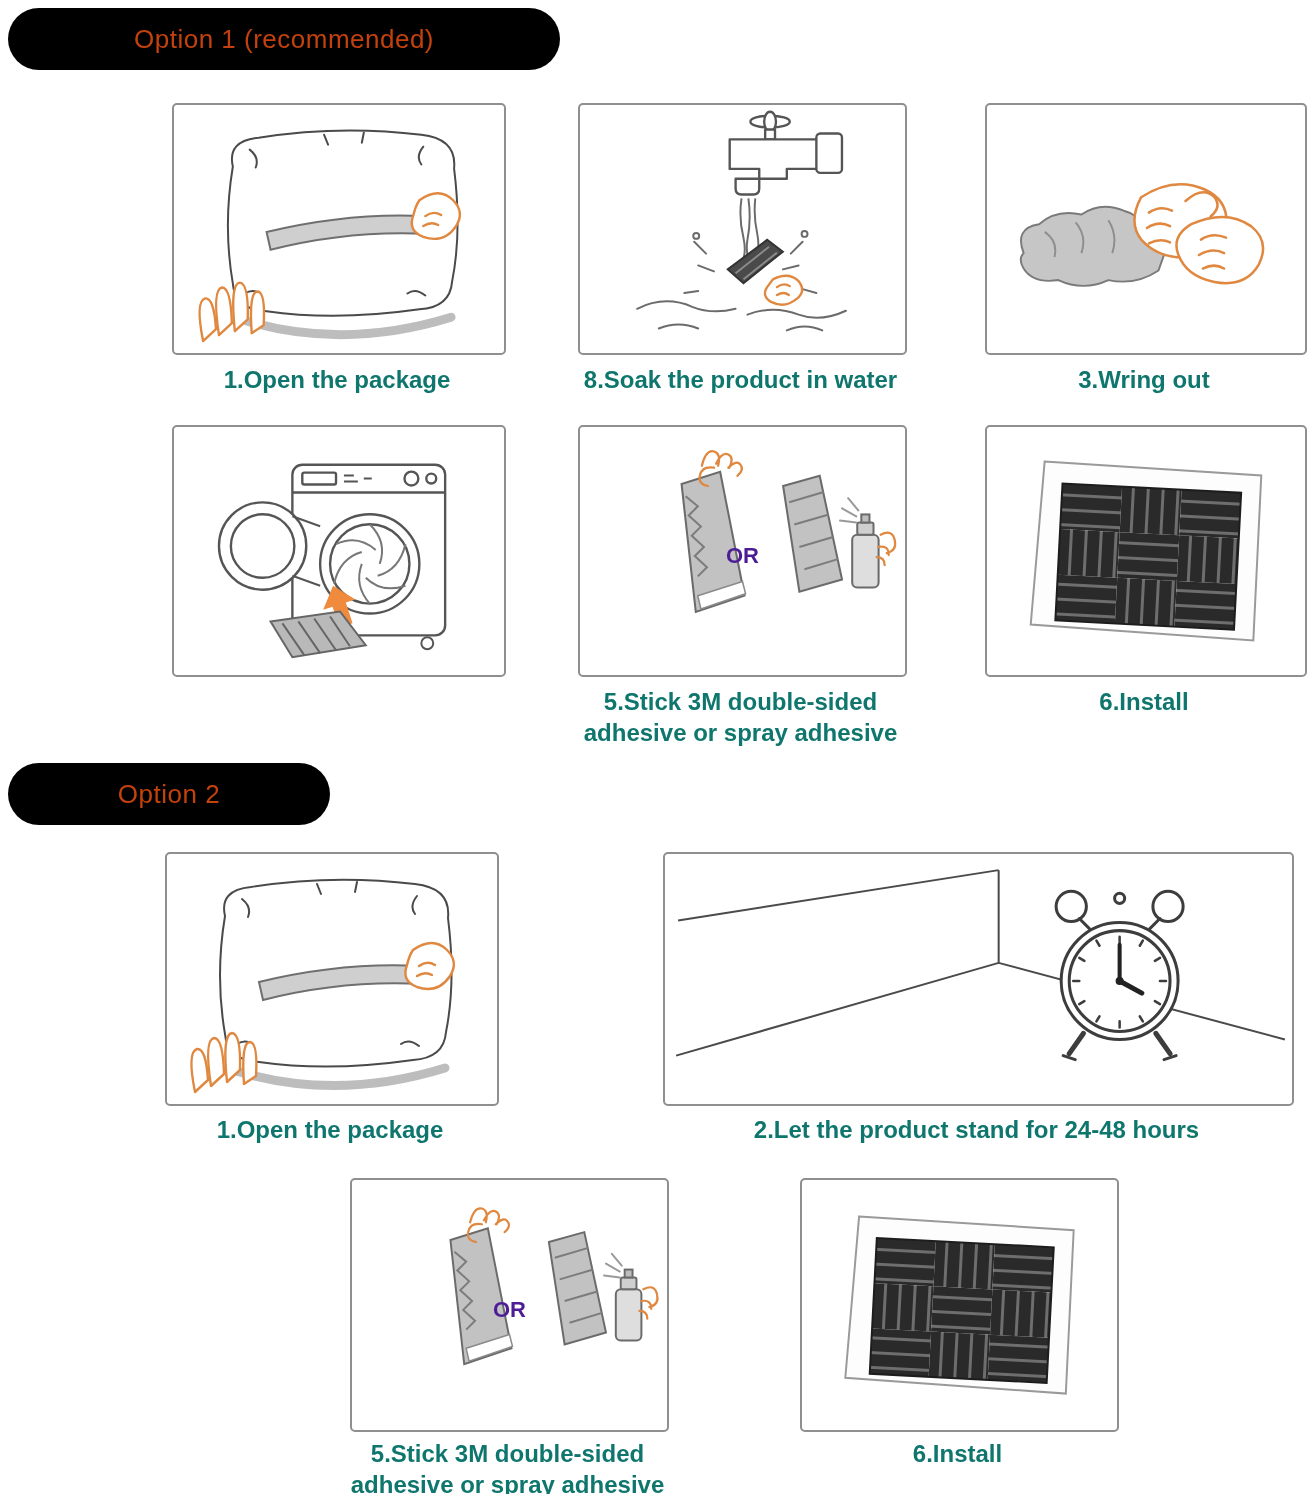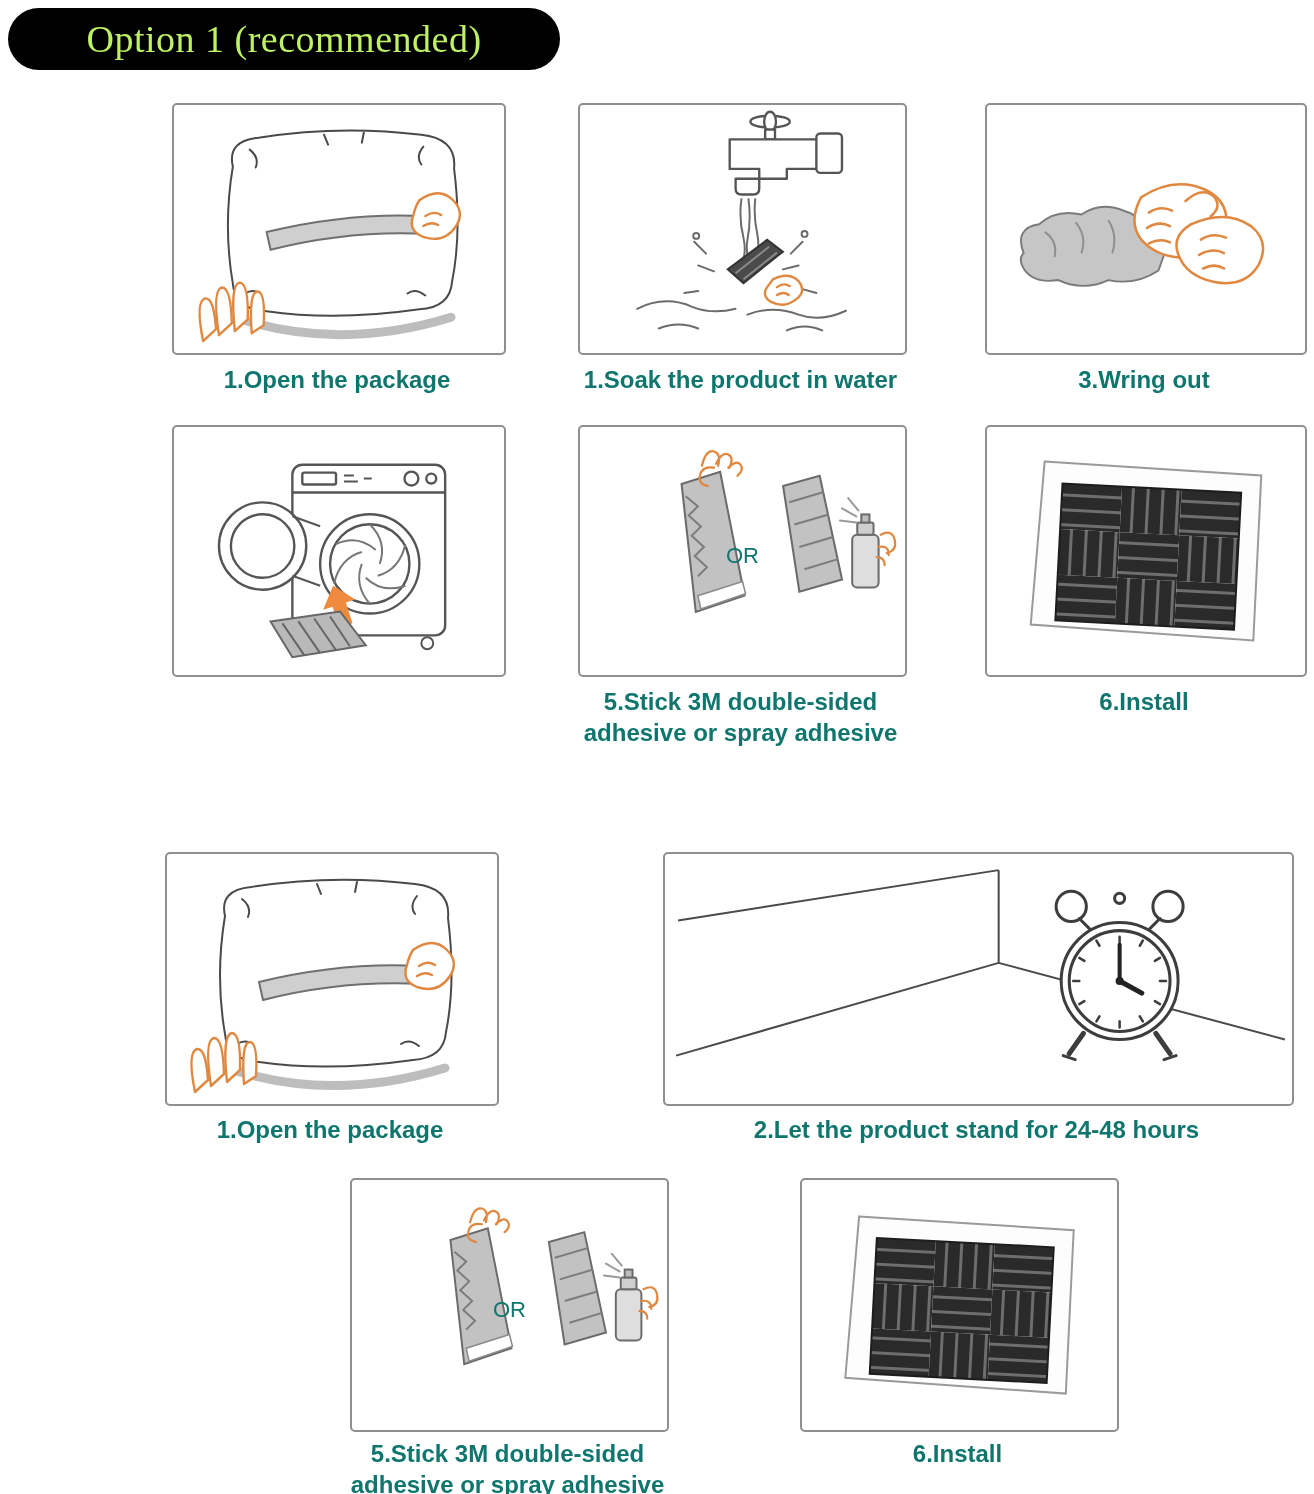--- a/index.html
+++ b/index.html
@@ -1,35 +1,35 @@
 <!DOCTYPE html>
 <html><head>
 <meta charset="utf-8">
 <style>
   html,body{margin:0;padding:0;background:#ffffff;}
   #stage{
     position:relative;width:1314px;height:1494px;background:#ffffff;
     font-family:"Liberation Sans", sans-serif;overflow:hidden;
   }
   .pill{
-    position:absolute;background:#000;color:#bef264;border-radius:32px;
+    position:absolute;background:#000;color:#c2410c;border-radius:32px;
     display:flex;align-items:center;justify-content:center;
-    font-size:38px;font-weight:400;letter-spacing:0.5px;font-family:Liberation Serif, serif;
+    font-size:26px;font-weight:400;letter-spacing:0.5px;
   }
   .box{
     position:absolute;border:2px solid #8f8f8f;border-radius:5px;background:#fff;
   }
   .box svg{width:100%;height:100%;display:block;}
   .cap{
     position:absolute;text-align:center;font-weight:700;font-size:24px;
     color:#0f766e;line-height:31px;white-space:pre-line;
   }
   .or-label{
     position:absolute;left:50%;top:52%;transform:translate(-50%,-50%);
-    font-size:22px;color:#0f766e;font-weight:400;
+    font-size:22px;color:#4c1d95;font-weight:700;
   }
 </style>
 </head>
 <body>
 
 <div id="stage">
 
   <div class="pill" style="left:8px;top:8px;width:552px;height:62px;">
     <span>Option 1 (recommended)</span>
   </div>
@@ -95,21 +95,21 @@
         <path d="M160 92 q34 -22 66 -8 q26 12 22 40 q-4 26 -34 30 q-34 4 -54 -18 q-14 -18 0 -44 z"></path>
         <path d="M168 108 q12 -8 24 -2 M166 124 q12 -8 24 -2 M168 140 q12 -6 22 -1" fill="none"></path>
         <path d="M212 120 q36 -16 62 2 q20 16 8 40 q-14 24 -46 18 q-30 -6 -38 -30 q-6 -18 14 -30 z"></path>
         <path d="M222 136 q12 -8 26 -2 M220 152 q14 -8 26 -2 M224 166 q12 -6 22 0" fill="none"></path>
         <path d="M206 96 q18 -16 30 -4 q8 10 -4 20" fill="none"></path>
       </g>
     </svg>
   </div>
 
   <div class="cap" style="left:132px;top:364px;width:410px;">1.Open the package</div>
-  <div class="cap" style="left:538px;top:364px;width:405px;">1.Soak the product in water</div>
+  <div class="cap" style="left:538px;top:364px;width:405px;">8.Soak the product in water</div>
   <div class="cap" style="left:945px;top:364px;width:398px;">3.Wring out</div>
 
   <div class="box" style="left:172px;top:425px;width:330px;height:248px;">
     <svg viewBox="0 0 330 250">
       <g fill="#ffffff" stroke="#555555" stroke-width="2.4" stroke-linejoin="round">
         <rect x="118" y="38" width="154" height="172" rx="10"></rect>
         <line x1="118" y1="66" x2="272" y2="66"></line>
         <rect x="128" y="46" width="34" height="12" rx="2"></rect>
         <circle cx="238" cy="52" r="7"></circle>
         <circle cx="258" cy="52" r="5"></circle>
@@ -185,20 +185,23 @@
         <rect x="120" y="92" width="60" height="46" fill="url(#hsA)"></rect>
         <rect x="0" y="0" width="180" height="138" fill="none" stroke="#1d1d1d" stroke-width="2"></rect>
       </g>
     </svg>
   </div>
 
   <div class="cap" style="left:538px;top:686px;width:405px;">5.Stick 3M double-sided
 adhesive or spray adhesive</div>
   <div class="cap" style="left:945px;top:686px;width:398px;">6.Install</div>
 
+  <div class="pill" style="left:8px;top:763px;width:322px;height:62px;">
+    <span>Option 2</span>
+  </div>
 
   <div class="box" style="left:165px;top:852px;width:330px;height:250px;">
     <svg viewBox="0 0 330 250">
       <path d="M66 216 Q168 248 278 214" fill="none" stroke="#bdbdbd" stroke-width="9" stroke-linecap="round"></path>
       <g fill="#ffffff" stroke="#4a4a4a" stroke-width="2" stroke-linecap="round" stroke-linejoin="round">
         <path d="M58 62 Q52 36 84 33 Q165 20 248 30 Q284 34 281 64 Q289 128 279 178 Q277 204 246 206 Q162 218 92 208 Q60 206 58 180 Q48 122 58 62 Z"></path>
         <path d="M75 45 q10 8 6 18 M250 42 q-8 10 -2 18 M70 190 q10 -6 16 2 M252 192 q-10 -8 -18 -2 M150 30 l4 10 M190 28 l-2 10" fill="none"></path>
       </g>
       <path d="M92 128 Q175 108 252 112 L254 130 Q175 126 96 146 Z" fill="#cfcfcf" stroke="#6f6f6f" stroke-width="2"></path>
       <g fill="#ffffff" stroke="#E0883F" stroke-width="2.4" stroke-linecap="round" stroke-linejoin="round">

